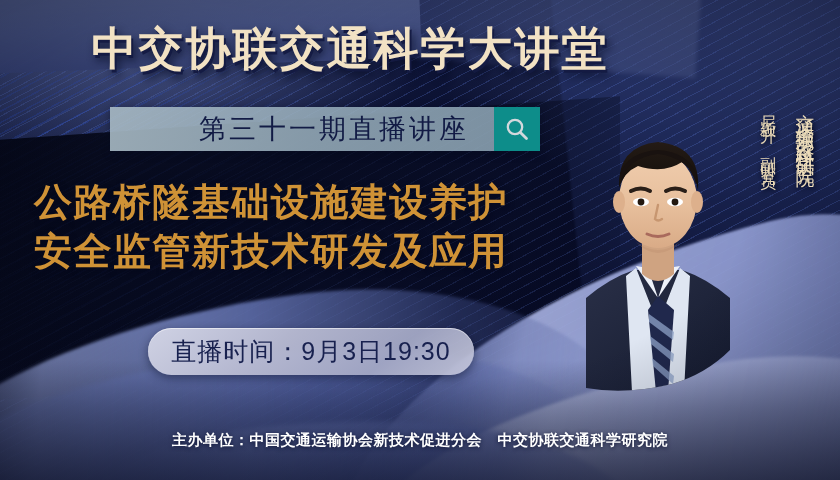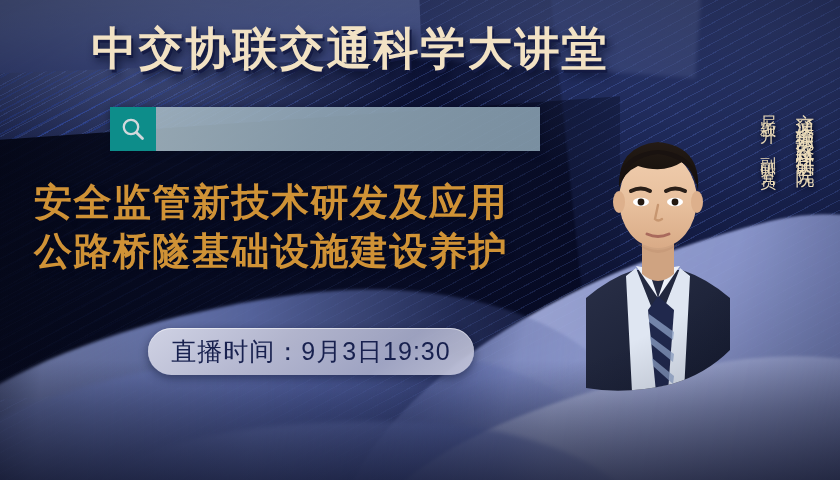--- a/index.html
+++ b/index.html
@@ -364,32 +364,34 @@
         <path d="M50,150 Q72,166 94,150 Q72,172 50,150 Z" fill="rgba(186,140,108,.35)"></path>
       </g>
     </svg>
   </div>
 
   <div class="vignette"></div>
 
   <div class="main-title">中交协联交通科学大讲堂</div>
 
   <div class="sub-bar">
+    <div class="sub-bar-text">第三十一期直播讲座</div>
     <div class="search-box">
       <svg width="26" height="26" viewBox="0 0 26 26" aria-hidden="true">
         <circle cx="11" cy="11" r="7.2" fill="none" stroke="#d2d8dc" stroke-width="2.3"></circle>
         <line x1="16.4" y1="16.4" x2="22.5" y2="22.5" stroke="#d2d8dc" stroke-width="2.8" stroke-linecap="round"></line>
       </svg>
     </div>
   </div>
 
   <div class="headline">
+    <div>公路桥隧基础设施建设养护</div>
     <div>安全监管新技术研发及应用</div>
-    <div>公路桥隧基础设施建设养护</div>
   </div>
 
   <div class="time-pill">直播时间：9月3日19:30</div>
 
   <div class="vtext vtext-org">交通运输部公路科学研究院</div>
   <div class="vtext vtext-name">尼颖升 副研究员</div>
 
+  <div class="footer">主办单位：中国交通运输协会新技术促进分会　中交协联交通科学研究院</div>
 
 </div>
 
 </body></html>

